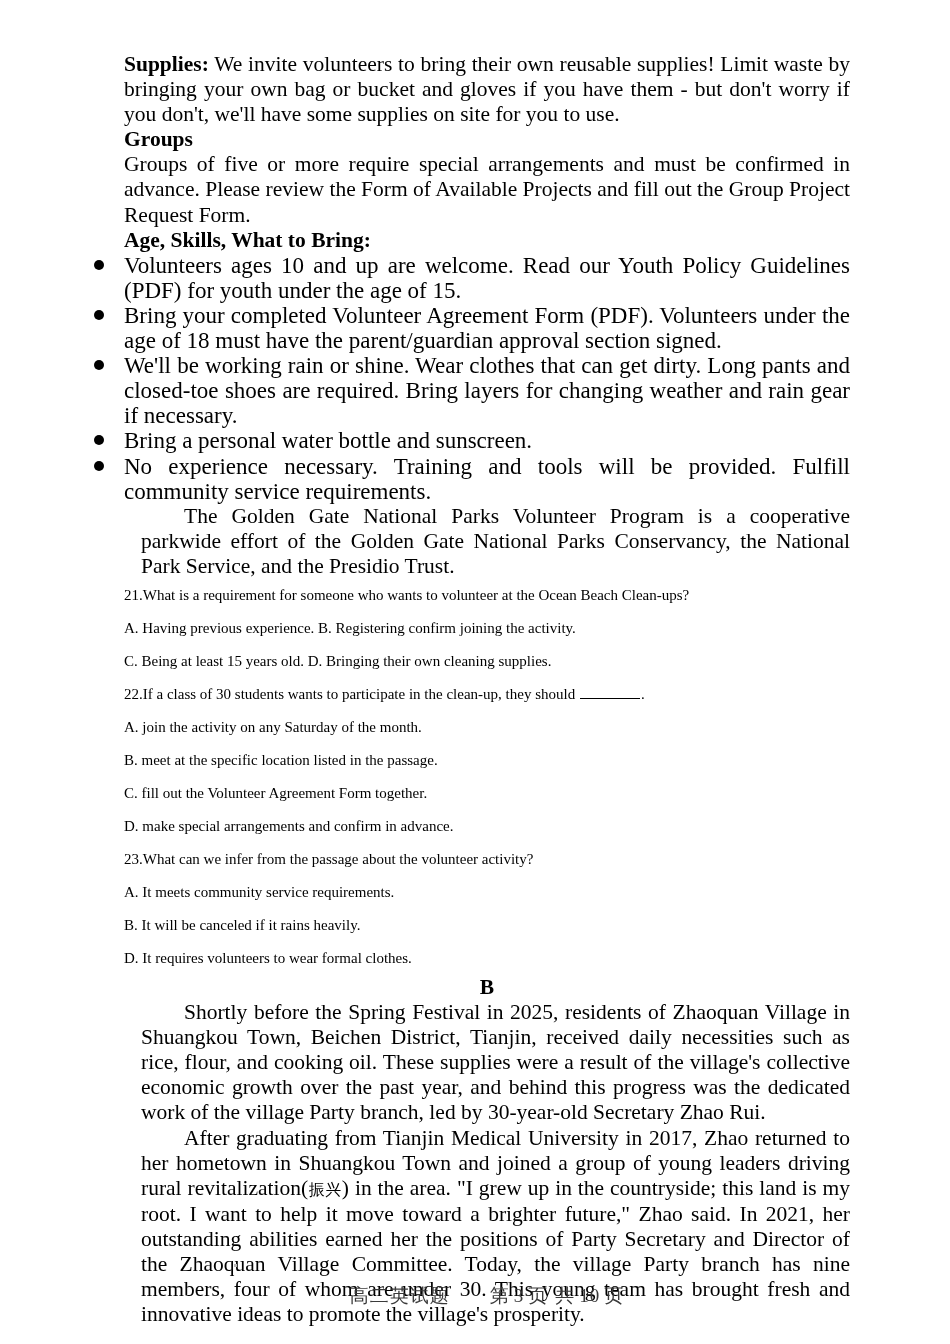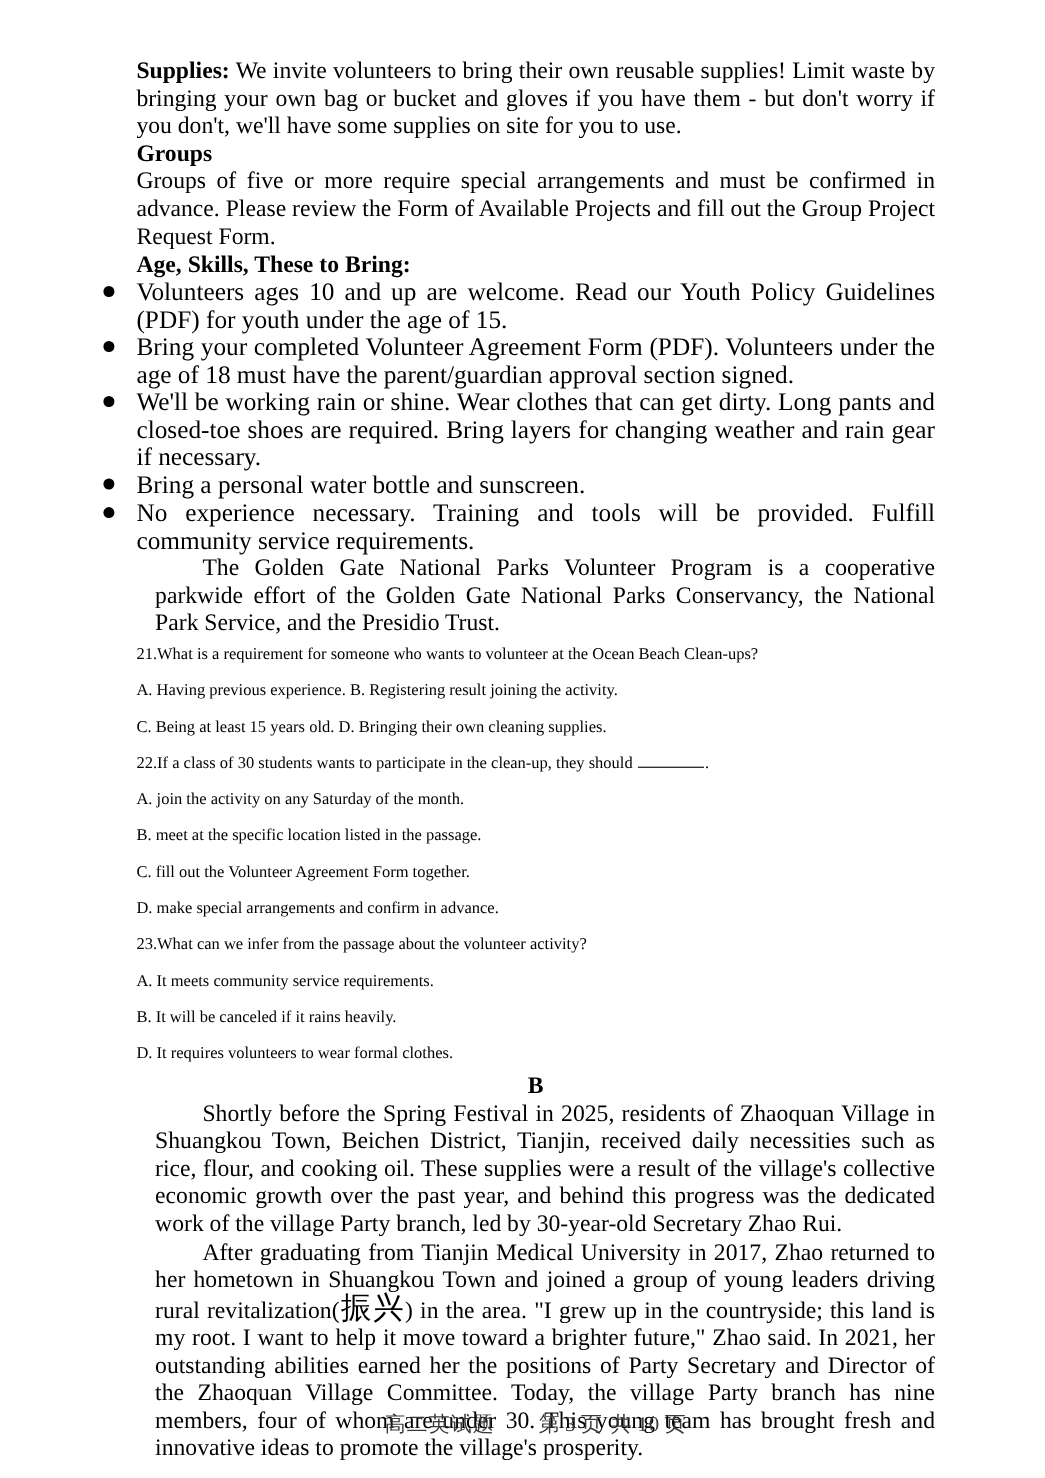--- a/index.html
+++ b/index.html
@@ -96,22 +96,22 @@
   }
   .blank-ul {
     display: inline-block;
     width: 60px;
     border-bottom: 1.5px solid #000;
     vertical-align: baseline;
     height: 16px;
     margin: 0 1px;
   }
   .cjk {
-    font-family: Liberation Sans, sans-serif;
-    font-size: 28px;
+    font-family: Liberation Serif, serif;
+    font-size: 16px;
   }
   
   .footer {
     position: absolute;
     left: 0;
     top: 1282px;
     width: 950px;
     height: 30px;
     overflow: hidden;
   }
@@ -150,34 +150,34 @@
 <div class="page">
 
   <div class="content">
 
     <p class="para"><span class="bold">Supplies:</span><span> We invite volunteers to bring their own reusable supplies! Limit waste by bringing your own bag or bucket and gloves if you have them - but don't worry if you don't, we'll have some supplies on site for you to use.</span></p>
 
     <p class="para"><span class="bold">Groups</span></p>
 
     <p class="para">Groups of five or more require special arrangements and must be confirmed in advance. Please review the Form of Available Projects and fill out the Group Project Request Form.</p>
 
-    <p class="para"><span class="bold">Age, Skills, These to Bring:</span></p>
+    <p class="para"><span class="bold">Age, Skills, What to Bring:</span></p>
 
     <ul class="bullets">
       <li><span class="bullet-glyph"></span><span>Volunteers ages 10 and up are welcome. Read our Youth Policy Guidelines (PDF) for youth under the age of 15.</span></li>
       <li><span class="bullet-glyph"></span><span>Bring your completed Volunteer Agreement Form (PDF). Volunteers under the age of 18 must have the parent/guardian approval section signed.</span></li>
       <li><span class="bullet-glyph"></span><span>We'll be working rain or shine. Wear clothes that can get dirty. Long pants and closed-toe shoes are required. Bring layers for changing weather and rain gear if necessary.</span></li>
       <li><span class="bullet-glyph"></span><span>Bring a personal water bottle and sunscreen.</span></li>
       <li><span class="bullet-glyph"></span><span>No experience necessary. Training and tools will be provided. Fulfill community service requirements.</span></li>
     </ul>
 
     <p class="para indent">The Golden Gate National Parks Volunteer Program is a cooperative parkwide effort of the Golden Gate National Parks Conservancy, the National Park Service, and the Presidio Trust.</p>
 
     <p class="q-line">21.What is a requirement for someone who wants to volunteer at the Ocean Beach Clean-ups?</p>
-    <p class="q-line">A. Having previous experience. B. Registering result joining the activity.</p>
+    <p class="q-line">A. Having previous experience. B. Registering confirm joining the activity.</p>
     <p class="q-line">C. Being at least 15 years old. D. Bringing their own cleaning supplies.</p>
 
     <p class="q-line"><span>22.If a class of 30 students wants to participate in the clean-up, they should </span><span class="blank-ul"></span><span>.</span></p>
     <p class="q-line">A. join the activity on any Saturday of the month.</p>
     <p class="q-line">B. meet at the specific location listed in the passage.</p>
     <p class="q-line">C. fill out the Volunteer Agreement Form together.</p>
     <p class="q-line">D. make special arrangements and confirm in advance.</p>
 
     <p class="q-line">23.What can we infer from the passage about the volunteer activity?</p>
     <p class="q-line">A. It meets community service requirements.</p>

